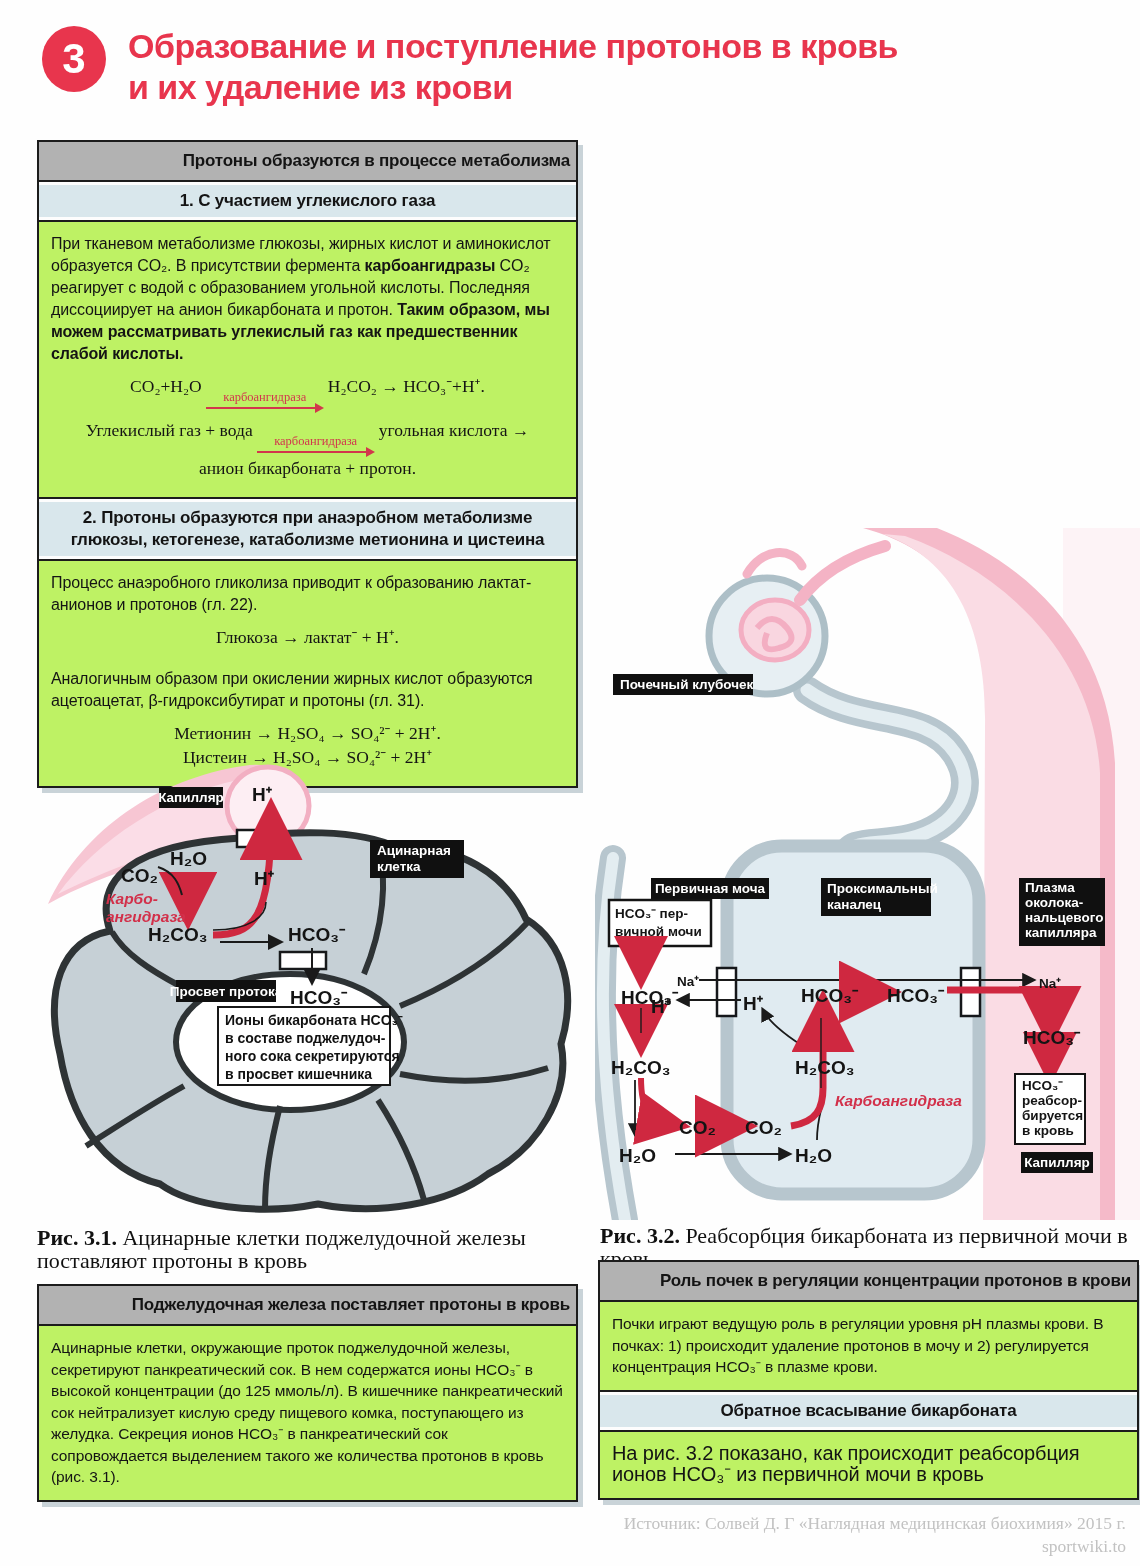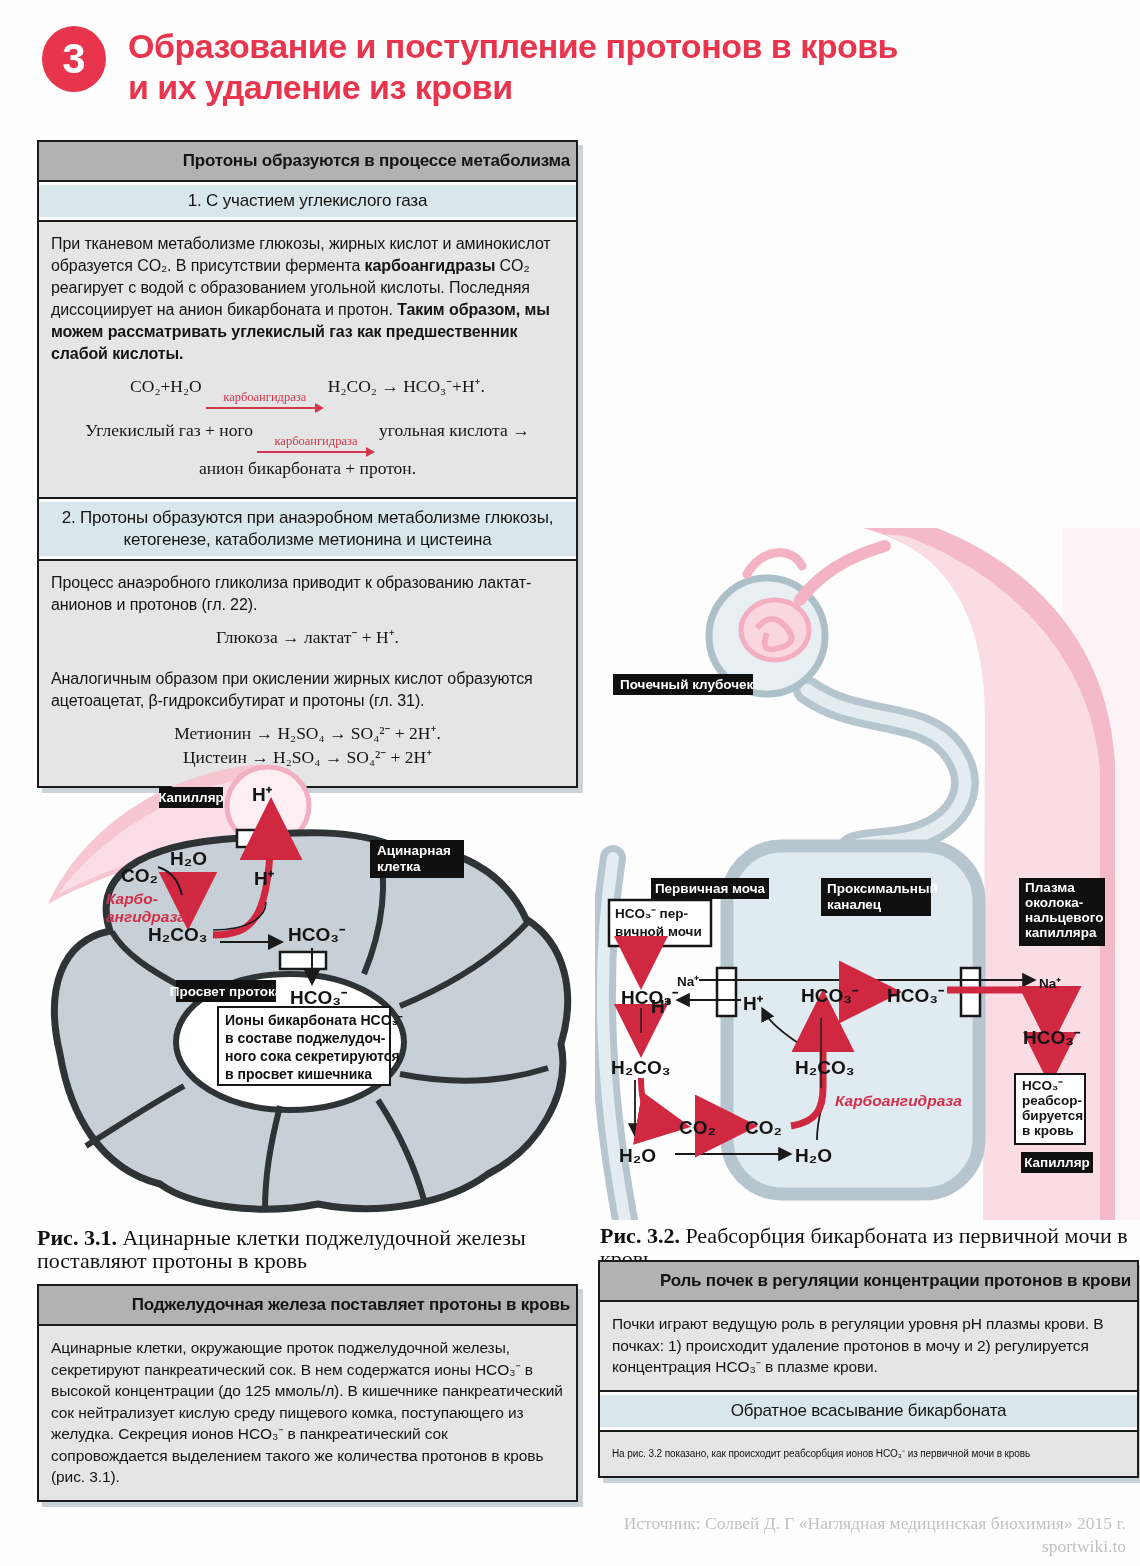--- a/index.html
+++ b/index.html
@@ -11,26 +11,26 @@
          background:#e8354d;color:#fff;font-weight:bold;font-size:42px;
          display:flex;align-items:center;justify-content:center;}
   .title{position:absolute;left:128px;top:26px;font-weight:bold;font-size:34px;line-height:41px;
          color:#e8354d;letter-spacing:-0.5px;}
 
   
   .panel{position:absolute;width:541px;border:2px solid #1c1c1c;background:#fff;
          box-shadow:5px 5px 0 0 #c9d3d8;box-sizing:border-box;}
   .hdr-gray{background:#b2b2b2;text-align:right;font-weight:bold;font-size:17px;
             padding:9px 6px;letter-spacing:-0.2px;}
-  .hdr-blue{background:#d9e7ec;text-align:center;font-weight:normal;font-size:17px;
+  .hdr-blue{background:#d9e7ec;text-align:center;font-weight:bold;font-size:17px;
             padding:8px 10px;line-height:22px;letter-spacing:-0.2px;
             border-top:2px solid #1c1c1c;border-bottom:2px solid #1c1c1c;
             box-shadow:inset 0 3px 0 #fdfdfd, inset 0 -3px 0 #fdfdfd;}
   .hdr-gray + .pbody{border-top:2px solid #1c1c1c;}
-  .pbody{background:#e5e5e5;padding:11px 12px 12px 12px;font-size:16px;line-height:22px;
+  .pbody{background:#bef264;padding:11px 12px 12px 12px;font-size:16px;line-height:22px;
          letter-spacing:-0.1px;}
   .pbody p{margin:0 0 4px 0;}
   .eq{text-align:center;font-family:"Liberation Serif",serif;font-size:17.5px;
       margin:10px 0 6px 0;letter-spacing:0;}
   .renz{display:inline-flex;flex-direction:column;align-items:center;margin:0 4px;
         vertical-align:-9px;}
   .renz .lbl{font-family:"Liberation Serif",serif;font-size:12.5px;color:#d2374c;
              line-height:12px;}
   .renz .arrow{width:118px;height:10px;position:relative;}
   .renz .arrow::before{content:"";position:absolute;left:0;top:4px;width:111px;height:1.6px;
@@ -75,21 +75,21 @@
     <div class="hdr-blue" style="border-top:2px solid #1c1c1c;">1. С участием углекислого газа</div>
     <div class="pbody">
       <p><span>При тканевом метаболизме глюкозы, жирных кислот и аминокислот образуется CO₂. В присутствии фермента </span><b>карбоангидразы</b><span> CO₂ реагирует с водой с образованием угольной кислоты. Последняя диссоциирует на анион бикарбоната и протон. </span><b>Таким образом, мы можем рассматривать углекислый газ как предшественник слабой кислоты.</b></p>
       <div class="eq">
         <span>CO₂+H₂O</span><span class="renz">
             <span class="lbl">карбоангидраза</span>
             <span class="arrow"></span>
           </span><span>H₂CO₂ → HCO₃⁻+H⁺.</span>
       </div>
       <div class="eq" style="margin-top:6px;">
-        <span>Углекислый газ + ного</span><span class="renz">
+        <span>Углекислый газ + вода</span><span class="renz">
             <span class="lbl">карбоангидраза</span>
             <span class="arrow"></span>
           </span><span>угольная кислота →</span>
         <div>анион бикарбоната + протон.</div>
       </div>
     </div>
     <div class="hdr-blue">2. Протоны образуются при анаэробном метаболизме глюкозы, кетогенезе, катаболизме метионина и цистеина</div>
     <div class="pbody">
       <p>Процесс анаэробного гликолиза приводит к образованию лактат-анионов и протонов (гл. 22).</p>
       <div class="eq">Глюкоза → лактат⁻ + H⁺.</div>
@@ -286,21 +286,21 @@
   </svg>
 
   <div class="caption" style="left:600px;top:1224px;width:540px;">
     <b>Рис. 3.2.</b><span> Реабсорбция бикарбоната из первичной мочи в кровь</span>
   </div>
 
   <div class="panel" style="left:598px;top:1260px;width:541px;">
     <div class="hdr-gray">Роль почек в регуляции концентрации протонов в крови</div>
     <div class="pbody" style="font-size:15.5px;line-height:21.5px;">Почки играют ведущую роль в регуляции уровня pH плазмы крови. В почках: 1) происходит удаление протонов в мочу и 2) регулируется концентрация HCO₃⁻ в плазме крови.</div>
     <div class="hdr-blue">Обратное всасывание бикарбоната</div>
-    <div class="pbody" style="font-size:10px;line-height:21.5px;">На рис. 3.2 показано, как происходит реабсорбция ионов HCO₃⁻ из первичной мочи в кровь</div>
+    <div class="pbody" style="font-size:20px;line-height:21.5px;">На рис. 3.2 показано, как происходит реабсорбция ионов HCO₃⁻ из первичной мочи в кровь</div>
   </div>
 
   <div class="footer">
     <div>Источник: Солвей Д. Г «Наглядная медицинская биохимия» 2015 г.</div>
     <div>sportwiki.to</div>
   </div>
 
 </div>
 
 </body></html>

